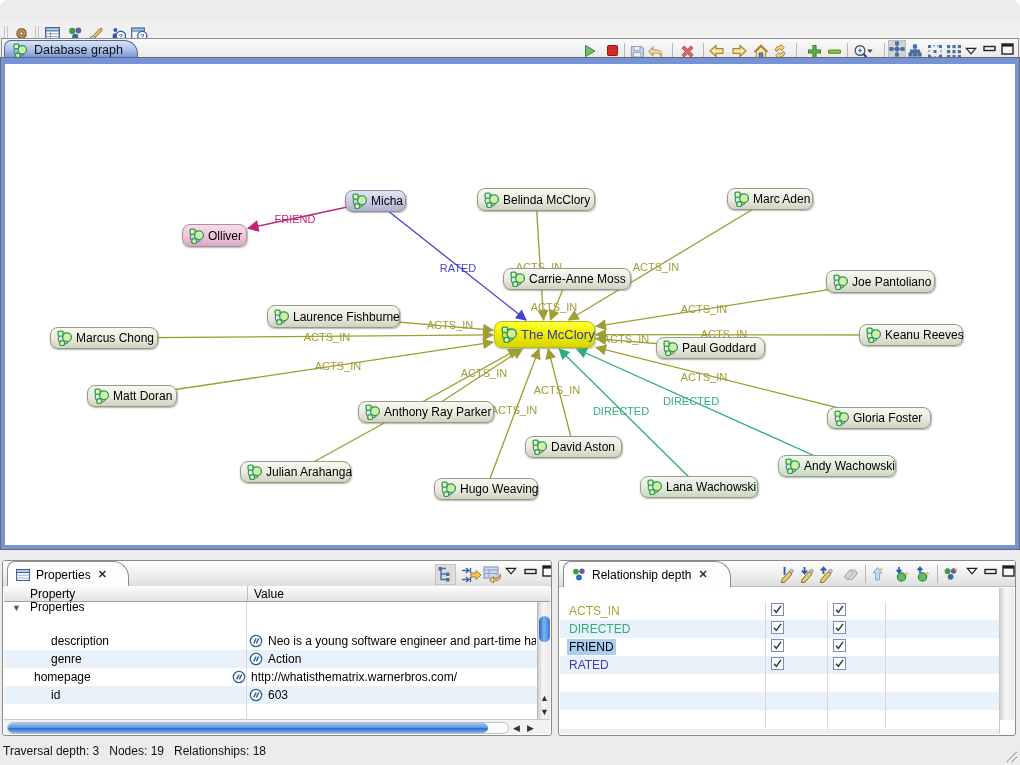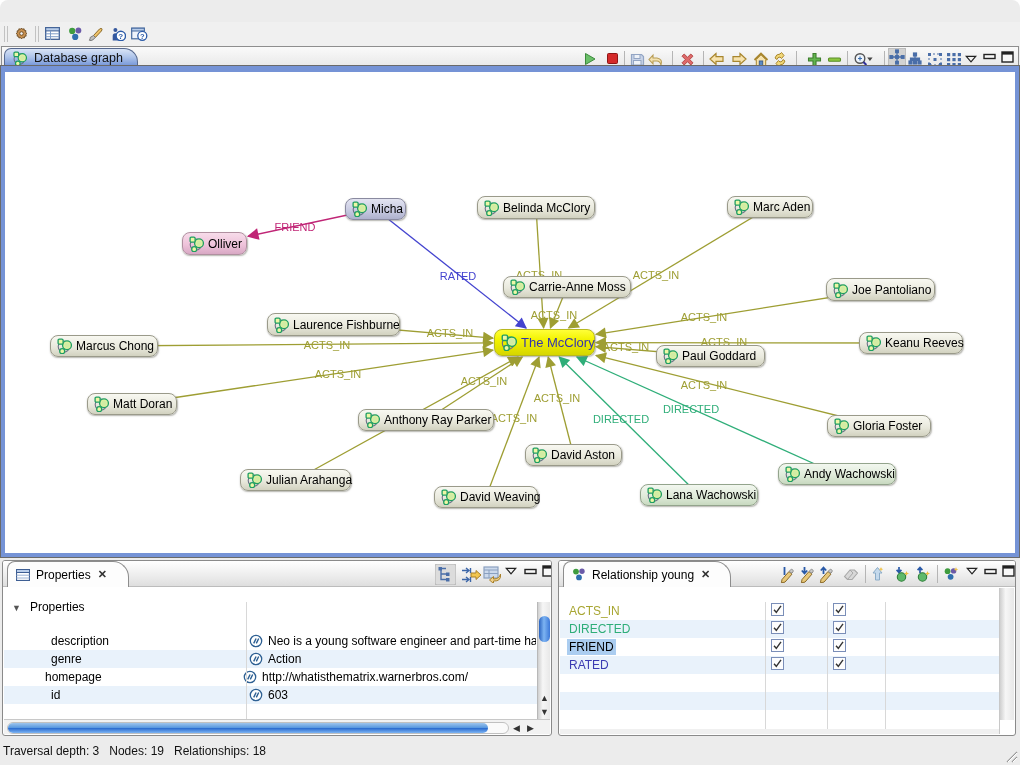--- a/index.html
+++ b/index.html
@@ -16,21 +16,21 @@
 #tl-r{left:6px; background:radial-gradient(ellipse 60% 35% at 50% 22%,#ffffff 0 20%,rgba(255,255,255,0) 70%),radial-gradient(circle at 50% 45%,#f4766b 0 40%,#d8372a 65%,#8f1f16);border:1px solid #892019}
 #tl-y{left:27px;background:radial-gradient(ellipse 60% 35% at 50% 22%,#ffffff 0 20%,rgba(255,255,255,0) 70%),radial-gradient(circle at 50% 45%,#fbc64f 0 40%,#e89c2e 65%,#a96a12);border:1px solid #9a6d16}
 #tl-g{left:48px;background:radial-gradient(ellipse 60% 35% at 50% 22%,#ffffff 0 20%,rgba(255,255,255,0) 70%),radial-gradient(circle at 50% 45%,#97d455 0 40%,#67ae2d 65%,#3c7d14);border:1px solid #49761f}
 #pill{position:absolute;right:6px;top:5px;width:20px;height:11px;border-radius:5.5px;
  border:1.5px solid #58585a;background:linear-gradient(#cfcfcf,#f8f8f8)}
 
 #mtb{position:absolute;left:0;top:22px;width:1020px;height:24px;background:#f0f0f0}
 #mtb .ic{position:absolute;top:5px}
 .msep{position:absolute;top:4px;width:4px;height:16px;border:1px solid #c2c2c2;border-top:0;border-bottom:0}
 
-#gview{position:absolute;left:1px;top:46px;width:827px;height:511px}
+#gview{position:absolute;left:1px;top:38px;width:827px;height:511px}
 #gtabrow{position:absolute;left:0;top:0;width:1018px;height:20px;
  background:linear-gradient(#fafafa,#e9e9e9);border-top:1px solid #8e8e8e;border-left:1px solid #8e8e8e;border-right:1px solid #8e8e8e}
 #gtab{position:absolute;left:2px;top:1px;width:134px;height:19px;
  background:linear-gradient(#d9e4f6,#aec4ea 45%,#7b9bdb 88%,#7593d6);
  border:1px solid #56688e;border-bottom:0;border-radius:7px 14px 0 0;
  display:flex;align-items:center;font-size:12.5px;color:#111}
 #gtab svg{margin:0 5px 0 7px}
 #gtbr .ic{position:absolute;top:5px}
 #gtbr .sp{position:absolute;top:4px;width:0;height:18px;border-left:1px solid #b5b5b5}
 #gcanvas{position:absolute;left:0px;top:20px;width:1018px;height:491px;
@@ -503,21 +503,21 @@
             <span>Lana Wachowski</span>
           </div>
 <div class="gnode" style="left:429px;top:414px;width:104px;height:22px;background:linear-gradient(#f8f8f1,#e9e9dd 55%,#d2d2c0);border-color:#9a9a8a;color:#000">
             <svg width="16" height="16" viewBox="0 0 16 16" style="flex:none">
               <circle cx="7.8" cy="8.6" r="5.6" fill="none" stroke="#6a7085" stroke-width="1.1"></circle>
               <circle cx="11" cy="7.2" r="4.4" fill="#dff0a0" stroke="#1f9e62" stroke-width="1.3"></circle>
               <circle cx="11" cy="7.2" r="2.5" fill="#d2eca4"></circle>
               <rect x="2.1" y="1.1" width="5" height="5" rx="1.2" fill="#eef7a6" stroke="#1f9e62" stroke-width="1.3"></rect>
               <circle cx="6.2" cy="13.2" r="2.5" fill="#eef7a6" stroke="#1f9e62" stroke-width="1.3"></circle>
             </svg>
-            <span>David Weaving</span>
+            <span>Hugo Weaving</span>
           </div>
  </div>
       </div>
 </div>
 
 <div class="panel" id="pprop">
  <div class="ptabrow"></div>
  <div class="ptab" style="width:122px">
         <svg width="14" height="12" viewBox="0 0 14 12">
           <rect x="0.5" y="0.5" width="13" height="11" fill="#fff" stroke="#3e5e93" stroke-width="1.2"></rect>
@@ -567,20 +567,25 @@
             <rect x="1" y="2.5" width="11" height="4" fill="#f8f8f8" stroke="#222" stroke-width="1.4"></rect>
           </svg>
         </span>
   <span class="ic" style="left:539px;top:4px">
           <svg width="13" height="12" viewBox="0 0 13 12">
             <rect x="1" y="1" width="11" height="10" fill="#f8f8f8" stroke="#222" stroke-width="1.4"></rect>
             <rect x="1" y="1" width="11" height="2.6" fill="#222"></rect>
           </svg>
         </span>
  </div>
+ <div class="thead" style="top:25px">
+        <span style="position:absolute;left:26px;top:1px">Property</span>
+        <span style="position:absolute;left:250px;top:1px">Value</span>
+   <div style="position:absolute;left:243px;top:0;bottom:0;border-left:1px solid #c0c0c0"></div>
+      </div>
  <div class="trow" style="top:40px;width:537px;height:13px;overflow:hidden">
         <span style="margin-left:8px;color:#555;font-size:9px">▼</span>
         <span style="margin-left:9px;position:relative;top:-1px">Properties</span>
       </div>
 <div class="trow" style="top:71px;width:537px;height:18px;background:#fff">
         <span style="margin-left:47px;width:194px;overflow:hidden">description</span>
         <svg width="14" height="14" viewBox="0 0 14 14" style="flex:none;margin:0 5px 0 4px">
           <circle cx="7" cy="7" r="5.7" fill="#fdfefe" stroke="#2e6093" stroke-width="1.3"></circle>
           <path d="M4.7 9.4 L7.1 4.5 M7.3 9.4 L9.7 4.5" stroke="#2e6093" stroke-width="1.4"></path>
         </svg>
@@ -588,21 +593,21 @@
       </div>
 <div class="trow" style="top:89px;width:537px;height:18px;background:#e9f2fb">
         <span style="margin-left:47px;width:194px;overflow:hidden">genre</span>
         <svg width="14" height="14" viewBox="0 0 14 14" style="flex:none;margin:0 5px 0 4px">
           <circle cx="7" cy="7" r="5.7" fill="#fdfefe" stroke="#2e6093" stroke-width="1.3"></circle>
           <path d="M4.7 9.4 L7.1 4.5 M7.3 9.4 L9.7 4.5" stroke="#2e6093" stroke-width="1.4"></path>
         </svg>
         <span style="white-space:nowrap;overflow:hidden;width:268px">Action</span>
       </div>
 <div class="trow" style="top:107px;width:537px;height:18px;background:#fff">
-        <span style="margin-left:41px;width:194px;overflow:hidden">homepage</span>
+        <span style="margin-left:30px;width:194px;overflow:hidden">homepage</span>
         <svg width="14" height="14" viewBox="0 0 14 14" style="flex:none;margin:0 5px 0 4px">
           <circle cx="7" cy="7" r="5.7" fill="#fdfefe" stroke="#2e6093" stroke-width="1.3"></circle>
           <path d="M4.7 9.4 L7.1 4.5 M7.3 9.4 L9.7 4.5" stroke="#2e6093" stroke-width="1.4"></path>
         </svg>
         <span style="white-space:nowrap;overflow:hidden;width:268px">http://whatisthematrix.warnerbros.com/</span>
       </div>
 <div class="trow" style="top:125px;width:537px;height:18px;background:#e9f2fb">
         <span style="margin-left:47px;width:194px;overflow:hidden">id</span>
         <svg width="14" height="14" viewBox="0 0 14 14" style="flex:none;margin:0 5px 0 4px">
           <circle cx="7" cy="7" r="5.7" fill="#fdfefe" stroke="#2e6093" stroke-width="1.3"></circle>
@@ -625,21 +630,21 @@
 </div>
 
 <div class="panel" id="prel">
  <div class="ptabrow"></div>
  <div class="ptab" style="width:168px">
         <svg width="14" height="13" viewBox="0 0 14 13">
           <circle cx="4" cy="3.6" r="2.9" fill="#3f9c3f"></circle>
           <circle cx="10" cy="3.3" r="2.7" fill="#6a5aa8"></circle>
           <circle cx="7" cy="9.4" r="2.9" fill="#2f6fae"></circle>
         </svg>
-        <span>Relationship young</span>
+        <span>Relationship depth</span>
         <span class="x">✕</span>
       </div>
  <div class="ptbr">
   <span class="ic" style="left:219px">
           <svg width="18" height="17" viewBox="0 0 18 17">
             <path d="M6.5 1 v8" stroke="#2a5aa8" stroke-width="1.8"></path>
             <path d="M4 13.5 L11 5.5 l3 2.6 -7 8 -3.6.7z" fill="#e8c87a" stroke="#8a6a28" stroke-width="1"></path>
             <path d="M11 5.5 l1.6-1.8 q1-.8 2 0t.4 2.2 l-1 1.2z" fill="#c8c8c8" stroke="#8a8a8a" stroke-width=".9"></path>
           </svg>
         </span>

